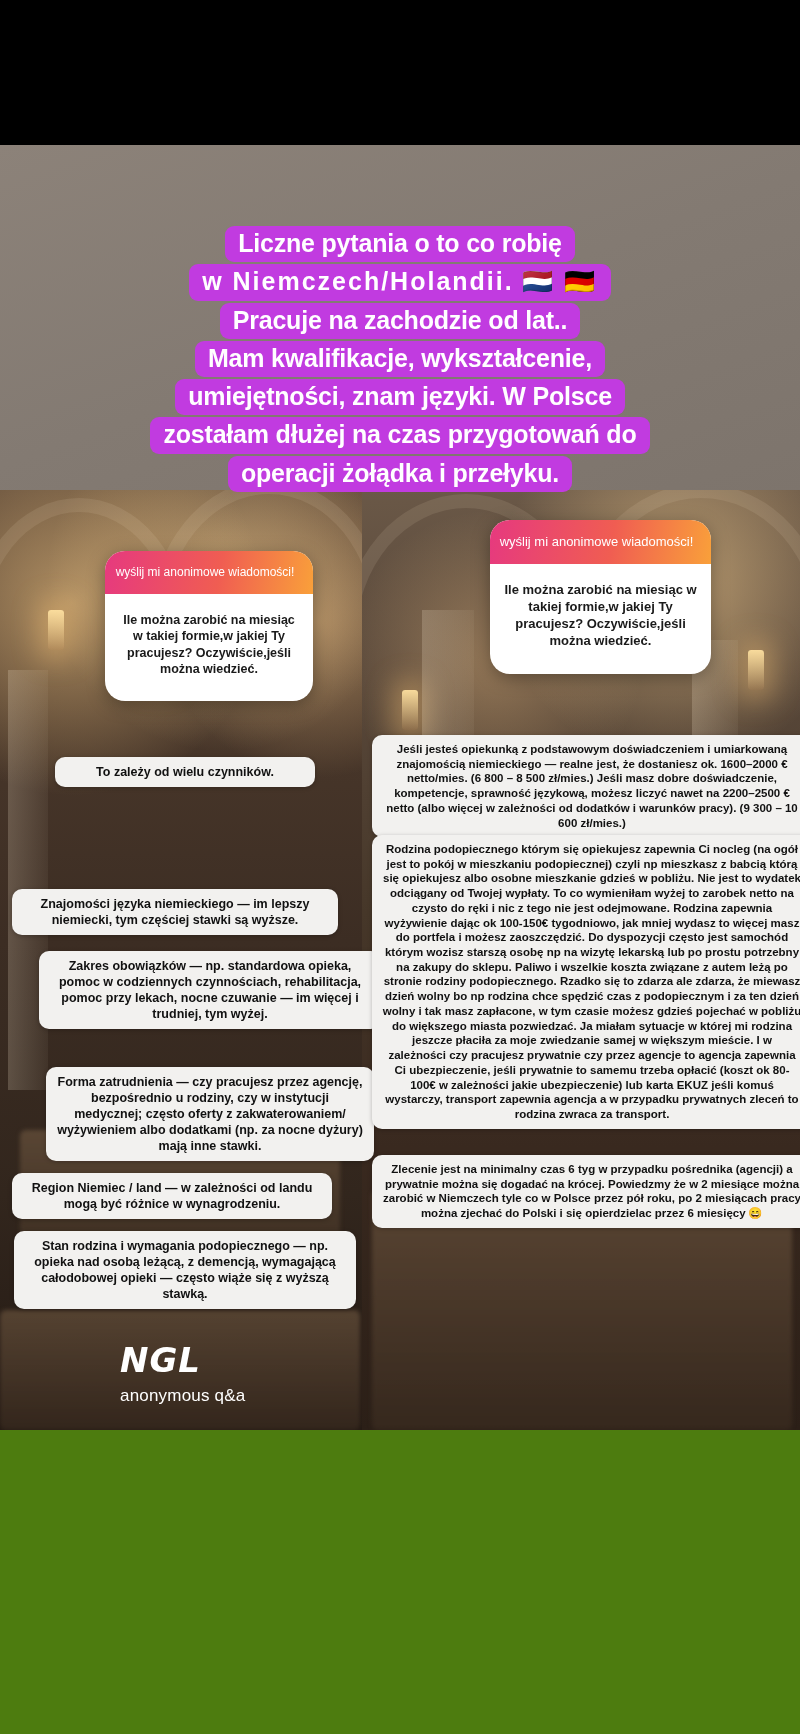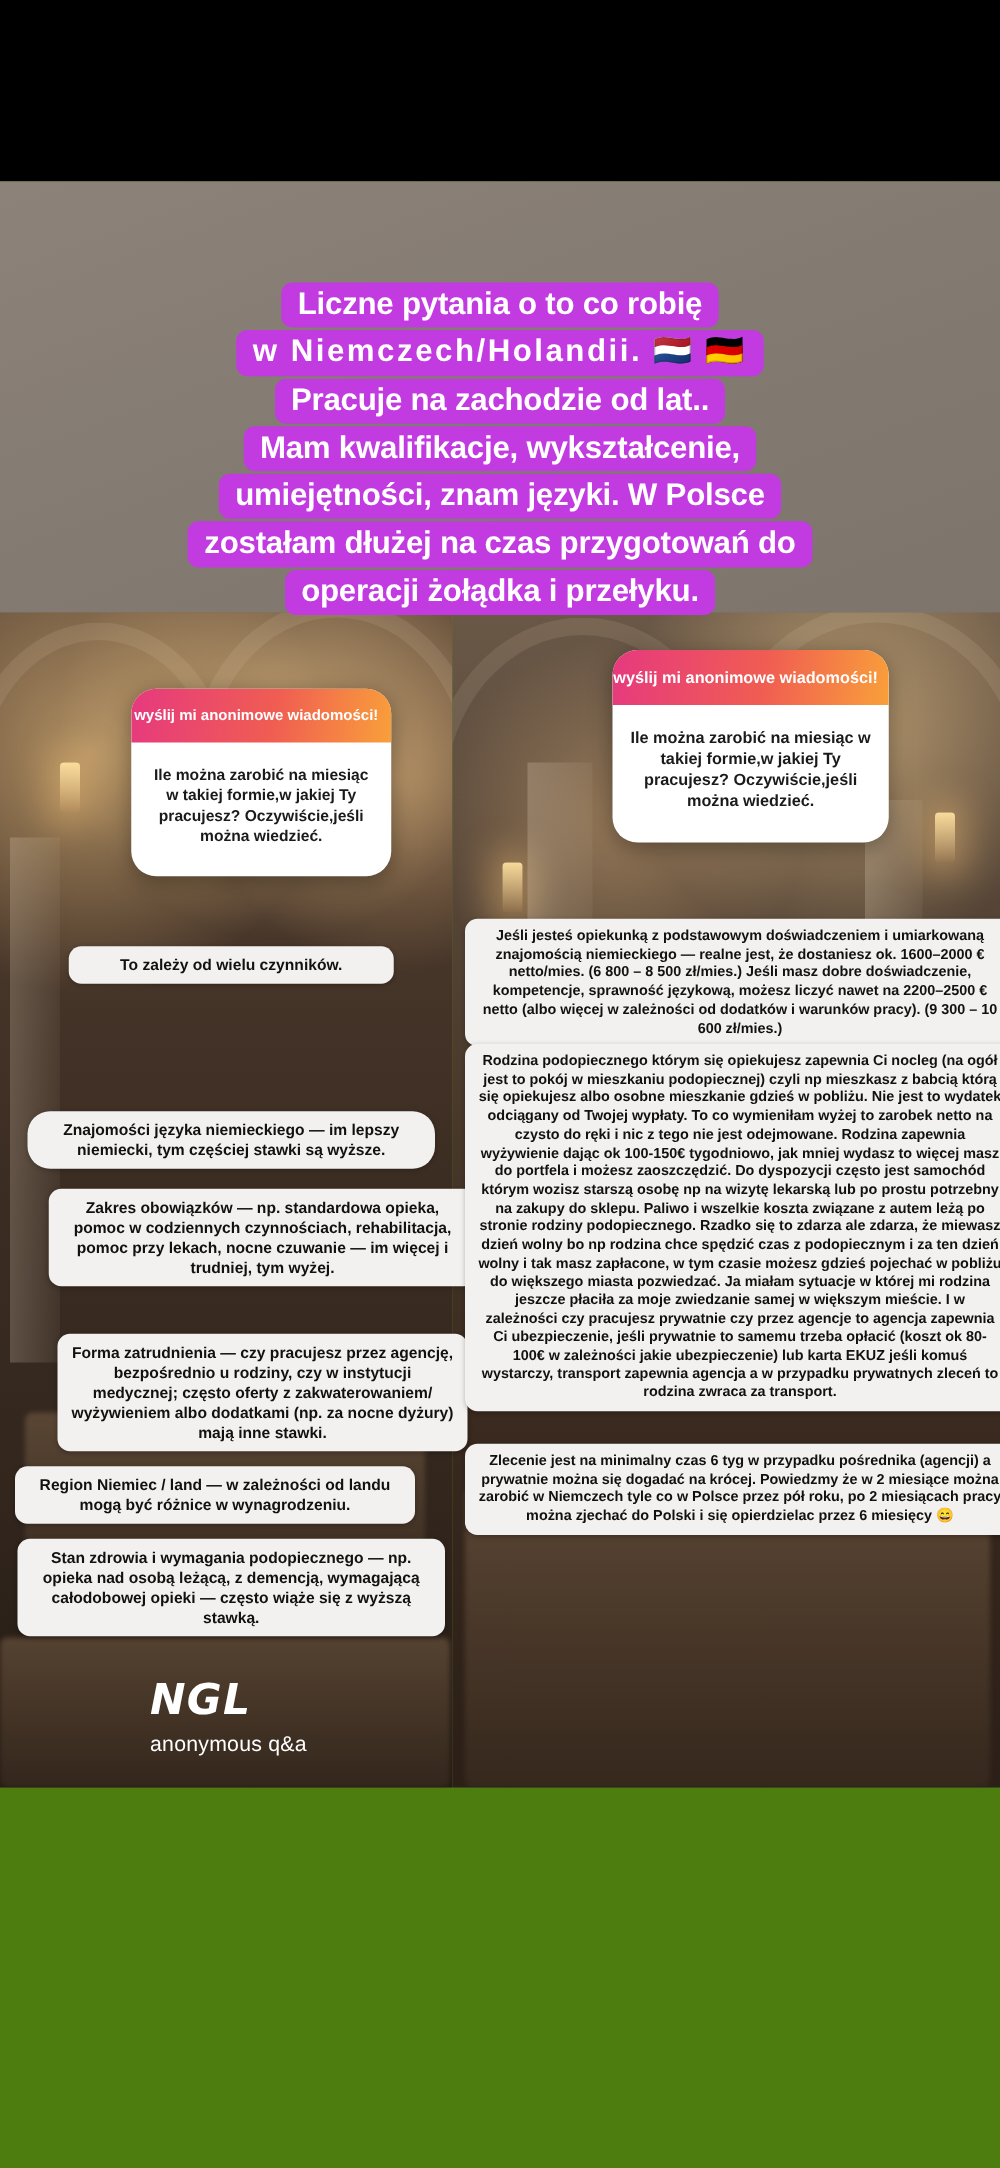--- a/index.html
+++ b/index.html
@@ -117,21 +117,21 @@
     position: absolute;
     background: #ffffff;
     border-radius: 20px;
     overflow: hidden;
     box-shadow: 0 4px 18px rgba(0,0,0,0.35);
     z-index: 5;
   }
   .qcard-head {
     background: linear-gradient(100deg, #e6397f 0%, #f05d52 55%, #f9a03a 100%);
     color: #fff;
-    font-weight: bold;
+    font-weight: normal;
     text-align: center;
     padding: 14px 8px 14px 0;
     line-height: 1.25;
   }
   .qcard-body {
     color: #1a1a1a;
     font-weight: bold;
     text-align: center;
     padding: 18px 14px 24px 14px;
     line-height: 1.3;
@@ -226,25 +226,25 @@
       <div class="qcard-head">wyślij mi anonimowe wiadomości!</div>
       <div class="qcard-body">Ile można zarobić na miesiąc w takiej formie,w jakiej Ty pracujesz? Oczywiście,jeśli można wiedzieć.</div>
     </div>
 
     <div class="qcard qcard-right">
       <div class="qcard-head">wyślij mi anonimowe wiadomości!</div>
       <div class="qcard-body">Ile można zarobić na miesiąc w takiej formie,w jakiej Ty pracujesz? Oczywiście,jeśli można wiedzieć.</div>
     </div>
 
     <div class="sticker left-sticker" style="left:55px; top:612px; width:240px;">To zależy od wielu czynników.</div>
-    <div class="sticker left-sticker" style="left:22px; top:744px; width:306px;border-radius:18px;">Znajomości języka niemieckiego — im lepszy niemiecki, tym częściej stawki są wyższe.</div>
+    <div class="sticker left-sticker" style="left:12px; top:744px; width:306px;">Znajomości języka niemieckiego — im lepszy niemiecki, tym częściej stawki są wyższe.</div>
     <div class="sticker left-sticker" style="left:14px; top:806px; width:322px;margin-left:25px;">Zakres obowiązków — np. standardowa opieka, pomoc w codziennych czynnościach, rehabilitacja, pomoc przy lekach, nocne czuwanie — im więcej i trudniej, tym wyżej.</div>
     <div class="sticker left-sticker" style="left:22px; top:922px; width:308px;margin-left:24px;">Forma zatrudnienia — czy pracujesz przez agencję, bezpośrednio u rodziny, czy w instytucji medycznej; często oferty z zakwaterowaniem/ wyżywieniem albo dodatkami (np. za nocne dyżury) mają inne stawki.</div>
     <div class="sticker left-sticker" style="left:12px; top:1028px; width:300px;">Region Niemiec / land — w zależności od landu mogą być różnice w wynagrodzeniu.</div>
-    <div class="sticker left-sticker" style="left:14px; top:1086px; width:322px;">Stan zdrowia i wymagania podopiecznego — np. opieka nad osobą leżącą, z demencją, wymagającą całodobowej opieki — często wiąże się z wyższą stawką.</div>
+    <div class="sticker left-sticker" style="left:14px; top:1086px; width:322px;">Stan rodzina i wymagania podopiecznego — np. opieka nad osobą leżącą, z demencją, wymagającą całodobowej opieki — często wiąże się z wyższą stawką.</div>
 
     <div class="sticker right-sticker" style="left:372px; top:590px; width:420px;">Jeśli jesteś opiekunką z podstawowym doświadczeniem i umiarkowaną znajomością niemieckiego — realne jest, że dostaniesz ok. 1600–2000 € netto/mies. (6 800 – 8 500 zł/mies.) Jeśli masz dobre doświadczenie, kompetencje, sprawność językową, możesz liczyć nawet na 2200–2500 € netto (albo więcej w zależności od dodatków i warunków pracy). (9 300 – 10 600 zł/mies.)</div>
     <div class="sticker right-sticker" style="left:372px; top:690px; width:420px;">Rodzina podopiecznego którym się opiekujesz zapewnia Ci nocleg (na ogół jest to pokój w mieszkaniu podopiecznej) czyli np mieszkasz z babcią którą się opiekujesz albo osobne mieszkanie gdzieś w pobliżu. Nie jest to wydatek odciągany od Twojej wypłaty. To co wymieniłam wyżej to zarobek netto na czysto do ręki i nic z tego nie jest odejmowane. Rodzina zapewnia wyżywienie dając ok 100-150€ tygodniowo, jak mniej wydasz to więcej masz do portfela i możesz zaoszczędzić. Do dyspozycji często jest samochód którym wozisz starszą osobę np na wizytę lekarską lub po prostu potrzebny na zakupy do sklepu. Paliwo i wszelkie koszta związane z autem leżą po stronie rodziny podopiecznego. Rzadko się to zdarza ale zdarza, że miewasz dzień wolny bo np rodzina chce spędzić czas z podopiecznym i za ten dzień wolny i tak masz zapłacone, w tym czasie możesz gdzieś pojechać w pobliżu do większego miasta pozwiedzać. Ja miałam sytuacje w której mi rodzina jeszcze płaciła za moje zwiedzanie samej w większym mieście. I w zależności czy pracujesz prywatnie czy przez agencje to agencja zapewnia Ci ubezpieczenie, jeśli prywatnie to samemu trzeba opłacić (koszt ok 80-100€ w zależności jakie ubezpieczenie) lub karta EKUZ jeśli komuś wystarczy, transport zapewnia agencja a w przypadku prywatnych zleceń to rodzina zwraca za transport.</div>
     <div class="sticker right-sticker" style="left:372px; top:1010px; width:420px;">Zlecenie jest na minimalny czas 6 tyg w przypadku pośrednika (agencji) a prywatnie można się dogadać na krócej. Powiedzmy że w 2 miesiące można zarobić w Niemczech tyle co w Polsce przez pół roku, po 2 miesiącach pracy można zjechać do Polski i się opierdzielac przez 6 miesięcy 😄</div>
 
     <div class="ngl">
       <div class="ngl-logo">NGL</div>
       <div class="ngl-sub">anonymous q&amp;a</div>
     </div>
 

